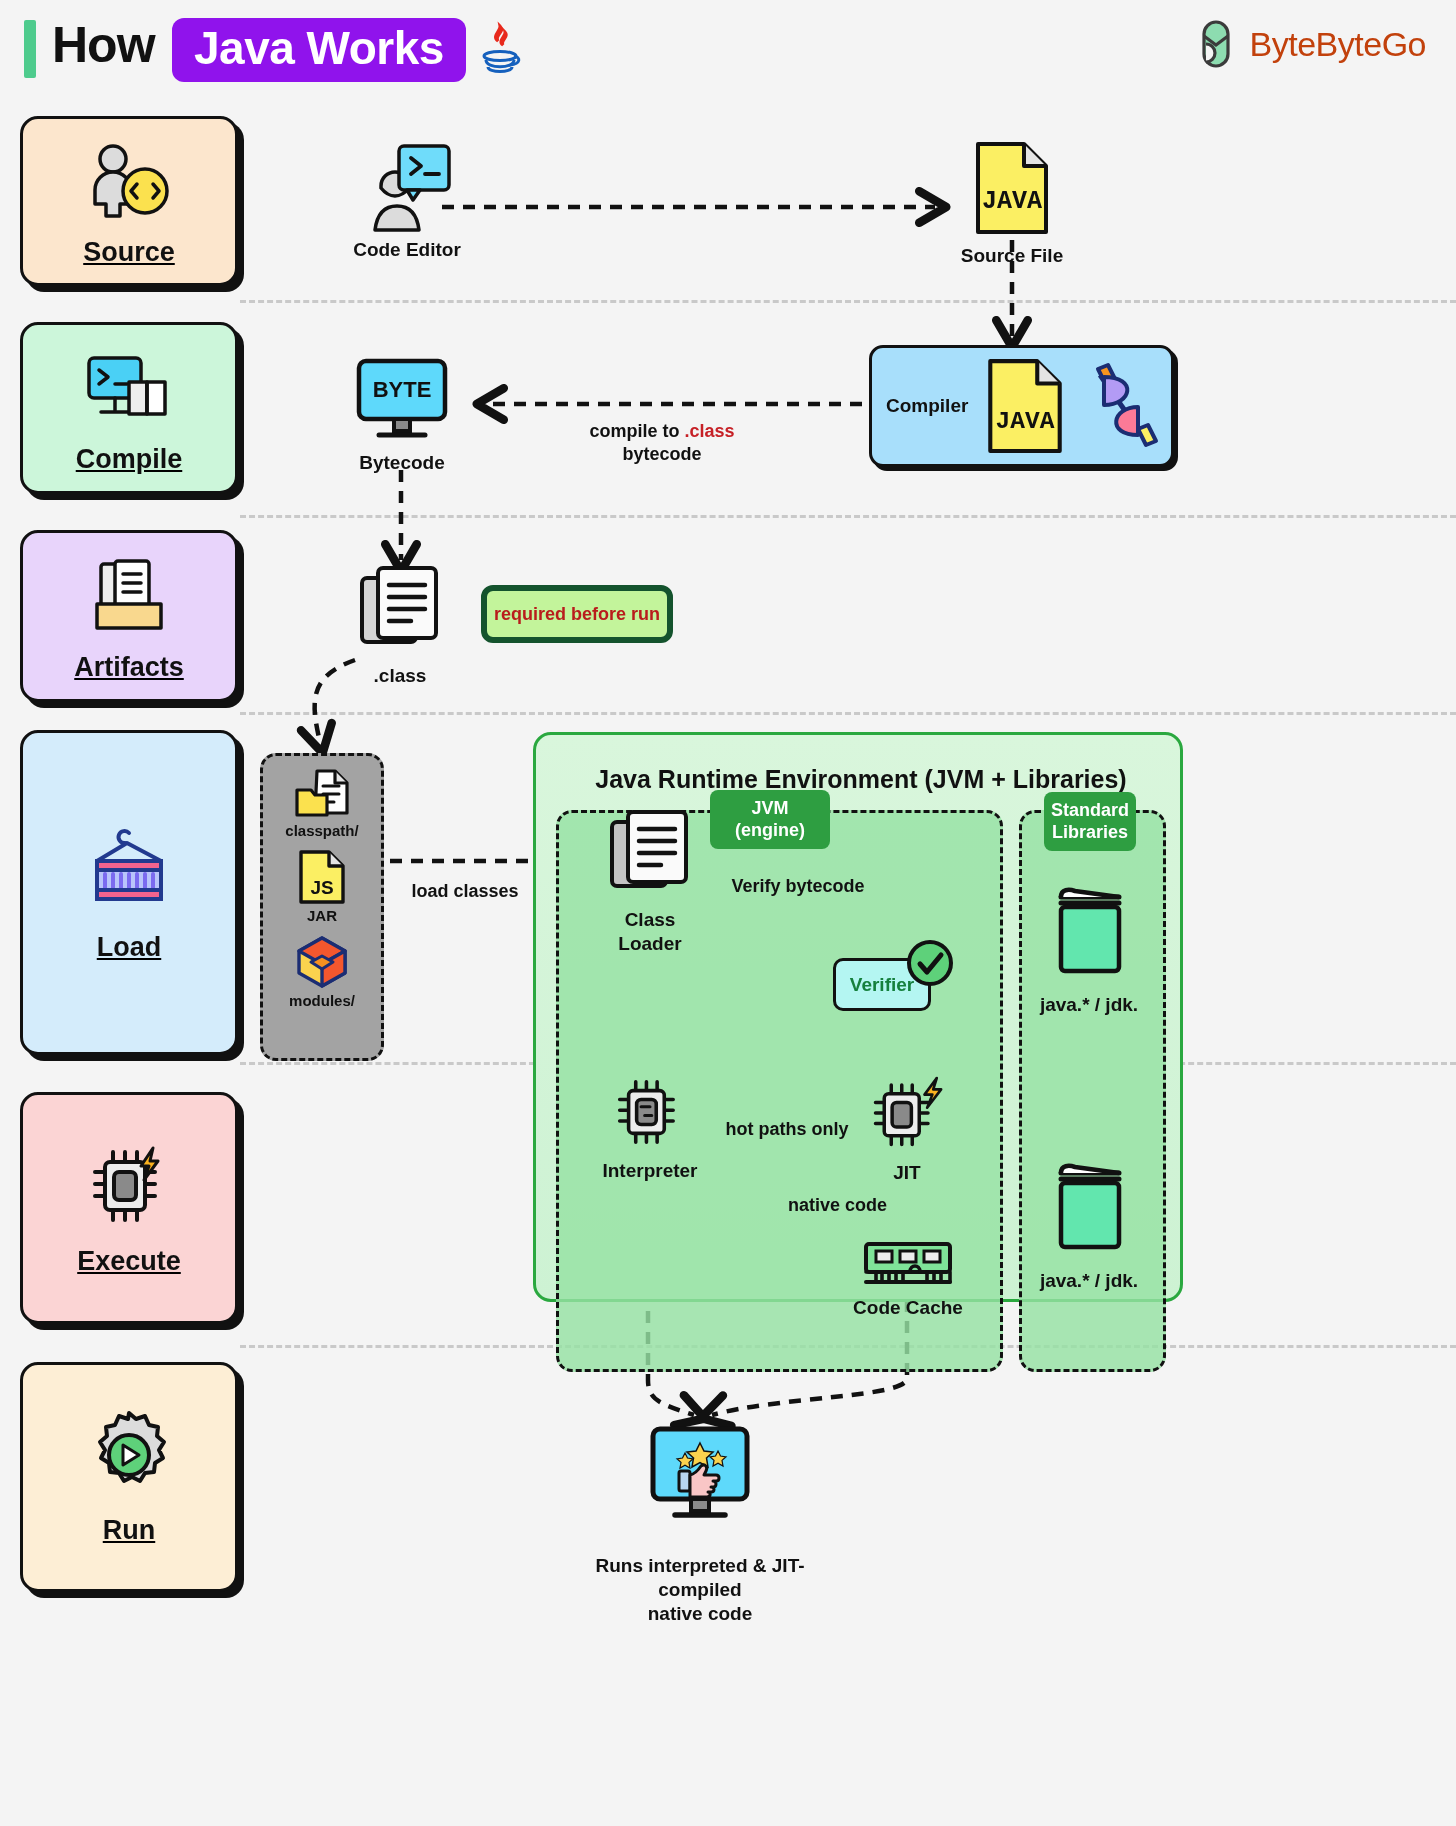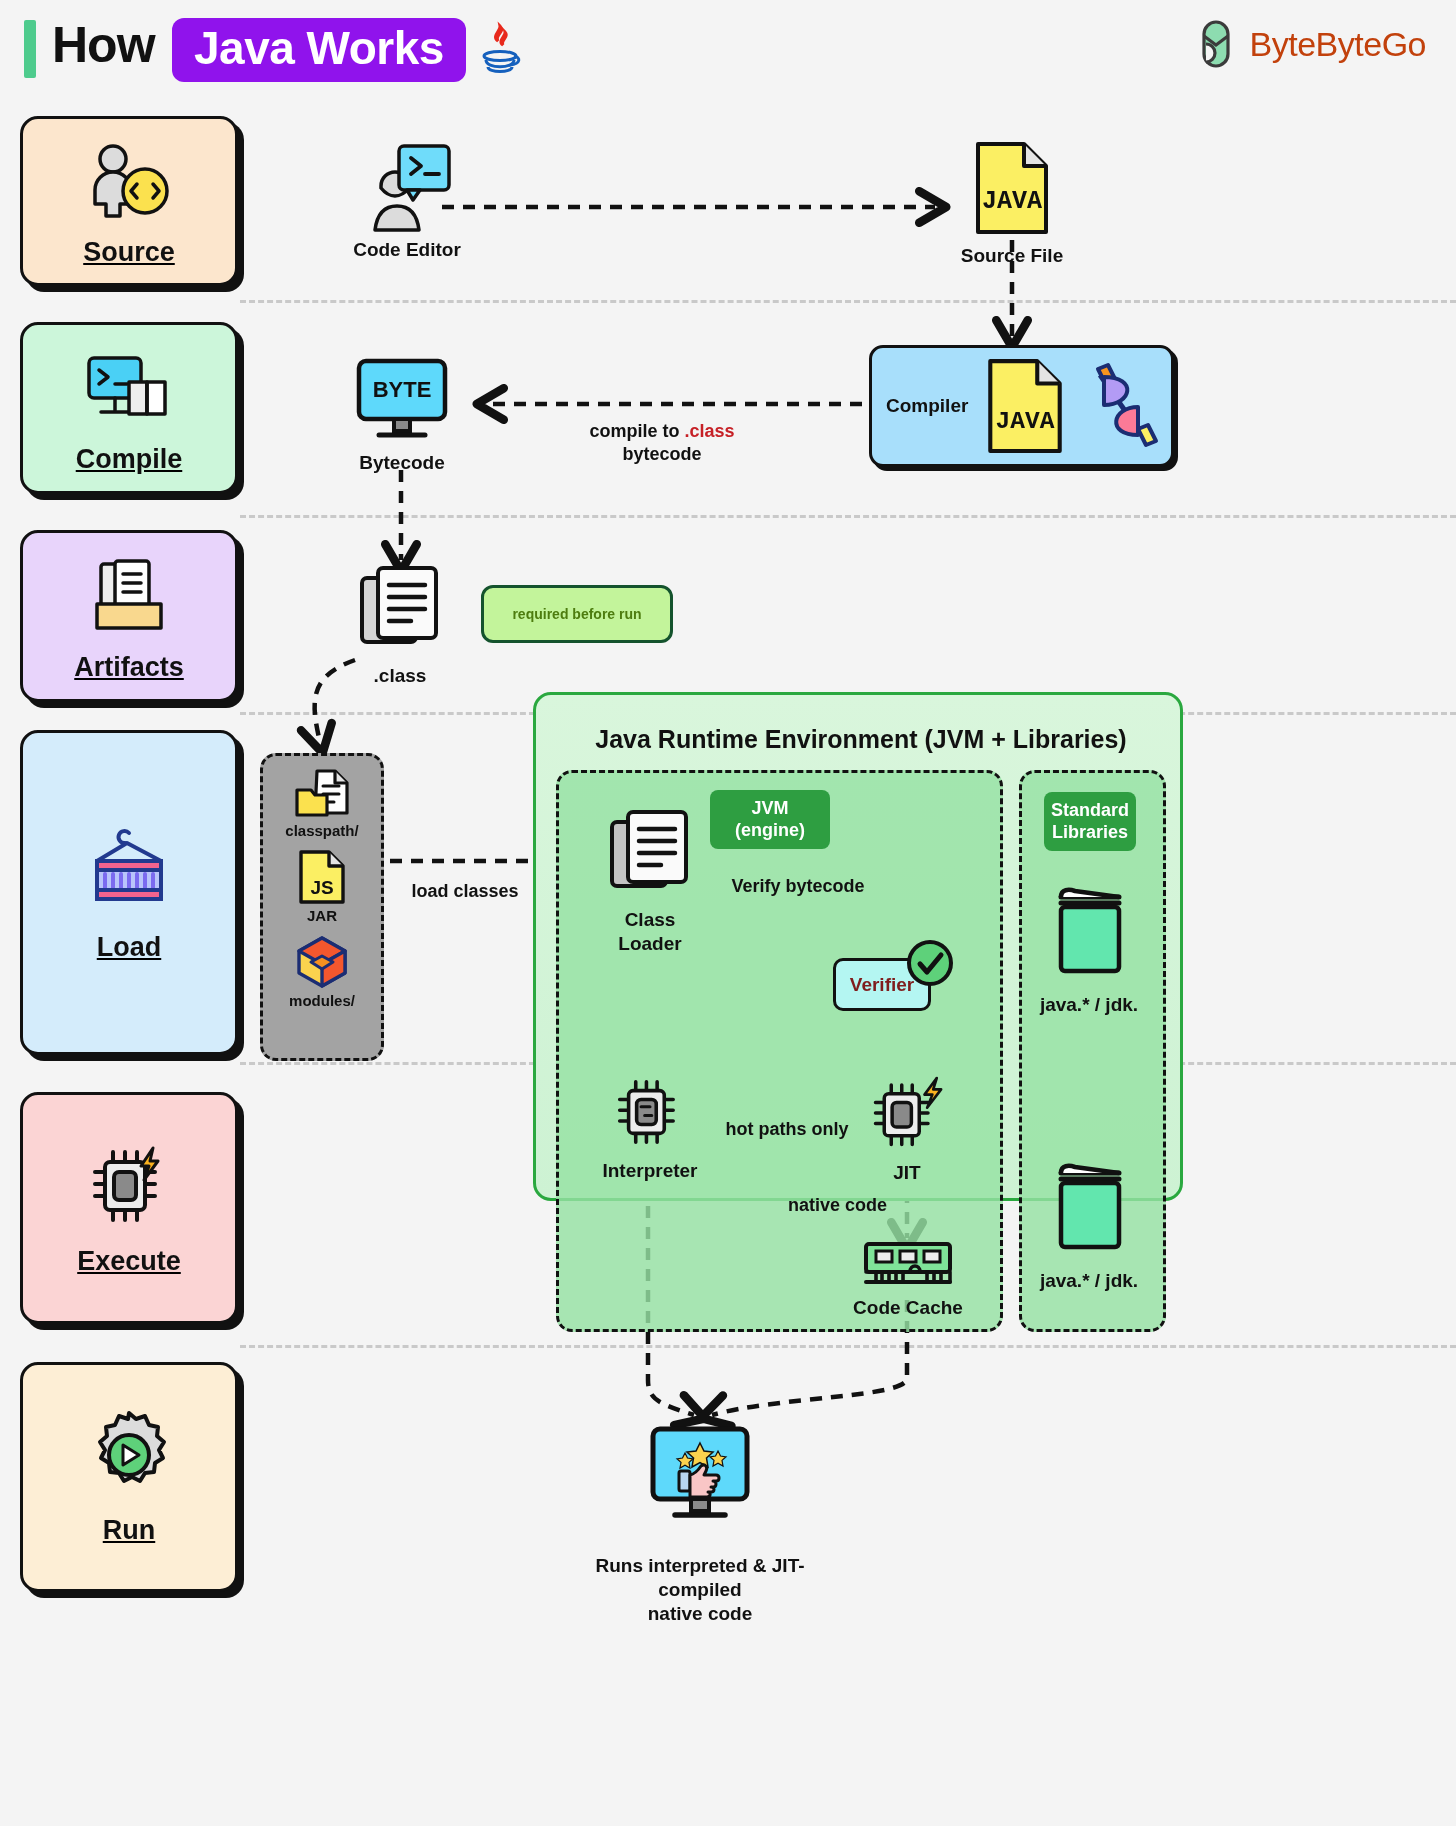--- a/index.html
+++ b/index.html
@@ -63,36 +63,36 @@
   #compiler-box {
     position: absolute; left: 869px; top: 345px; width: 305px; height: 122px;
     background: #a8dffb; border: 3px solid #111; border-radius: 14px;
     box-shadow: 4px 4px 0 #111;
     display: flex; align-items: center; gap: 6px; padding-left: 14px;
   }
   #compiler-box .box-title { font-size: 19px; font-weight: 700; color: #111; }
 
   #required-badge {
     position: absolute; left: 481px; top: 585px; width: 192px; height: 58px;
-    background: #c3f49b; border: 3px solid #14532d; border-radius: 12px;
+    background: #c3f49b; border: 6px solid #14532d; border-radius: 12px;
     display: flex; align-items: center; justify-content: center;
-    font-size: 14px; font-weight: 700; color: #4d7c0f;
+    font-size: 18px; font-weight: 700; color: #b91c1c;
   }
 
   #artifacts-group {
     position: absolute; left: 260px; top: 753px; width: 124px; height: 308px;
     background: #a3a3a3; border: 3px dashed #111; border-radius: 16px;
     display: flex; flex-direction: column; align-items: center; padding-top: 12px; gap: 6px;
   }
   .mini-node { display: flex; flex-direction: column; align-items: center; }
   .mini-label { font-size: 15px; font-weight: 700; color: #111; margin-top: 2px; }
 
   
   #jre-box {
-    position: absolute; left: 533px; top: 692px; width: 650px; height: 509px;
+    position: absolute; left: 533px; top: 732px; width: 650px; height: 570px;
     background: linear-gradient(180deg,#d9f6dc 0%, #cdf2d3 100%);
     border: 3px solid #2aa83f; border-radius: 18px;
   }
   #jre-title {
     position: absolute; left: 0; top: 30px; width: 650px; text-align: center;
     font-size: 25px; font-weight: 700; color: #111;
   }
   #jvm-panel {
     position: absolute; left: 20px; top: 75px; width: 447px; height: 562px;
     background: rgba(150,226,163,0.82); border: 3px dashed #111; border-radius: 16px;
@@ -103,21 +103,21 @@
   }
   .pill {
     position: absolute; background: #2e9e41; color: #fff;
     border-radius: 8px; padding: 8px 16px;
     font-size: 18px; font-weight: 700; text-align: center; line-height: 1.2;
   }
   #verifier-box {
     position: absolute; left: 833px; top: 958px; width: 98px; height: 53px;
     background: #b4f6f2; border: 3px solid #111; border-radius: 10px;
     display: flex; align-items: center; justify-content: center;
-    font-size: 19px; font-weight: 700; color: #7f1d1d;
+    font-size: 19px; font-weight: 700; color: #15803d;
   }
   #verifier-check {
     position: absolute; left: 906px; top: 939px; width: 48px; height: 48px;
   }
   svg { display: block; overflow: visible; }
   #wires { position: absolute; left: 0; top: 0; width: 1456px; height: 1826px; pointer-events: none; }
 </style>
 </head>
 <body>
 

